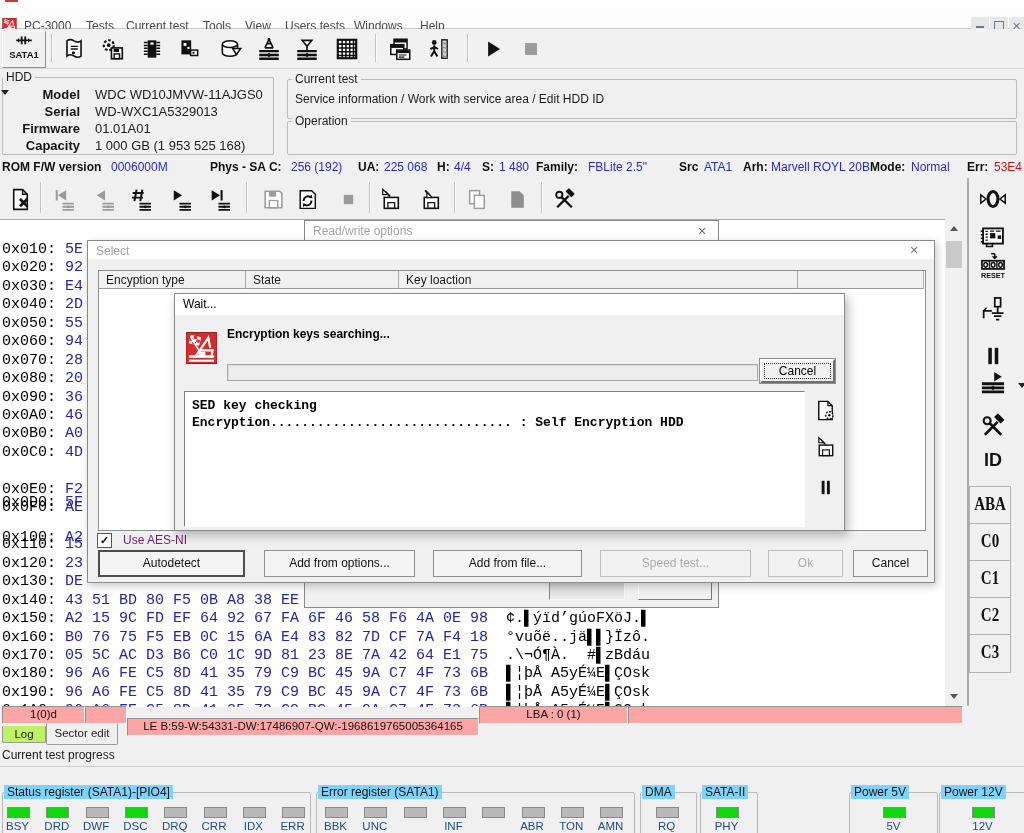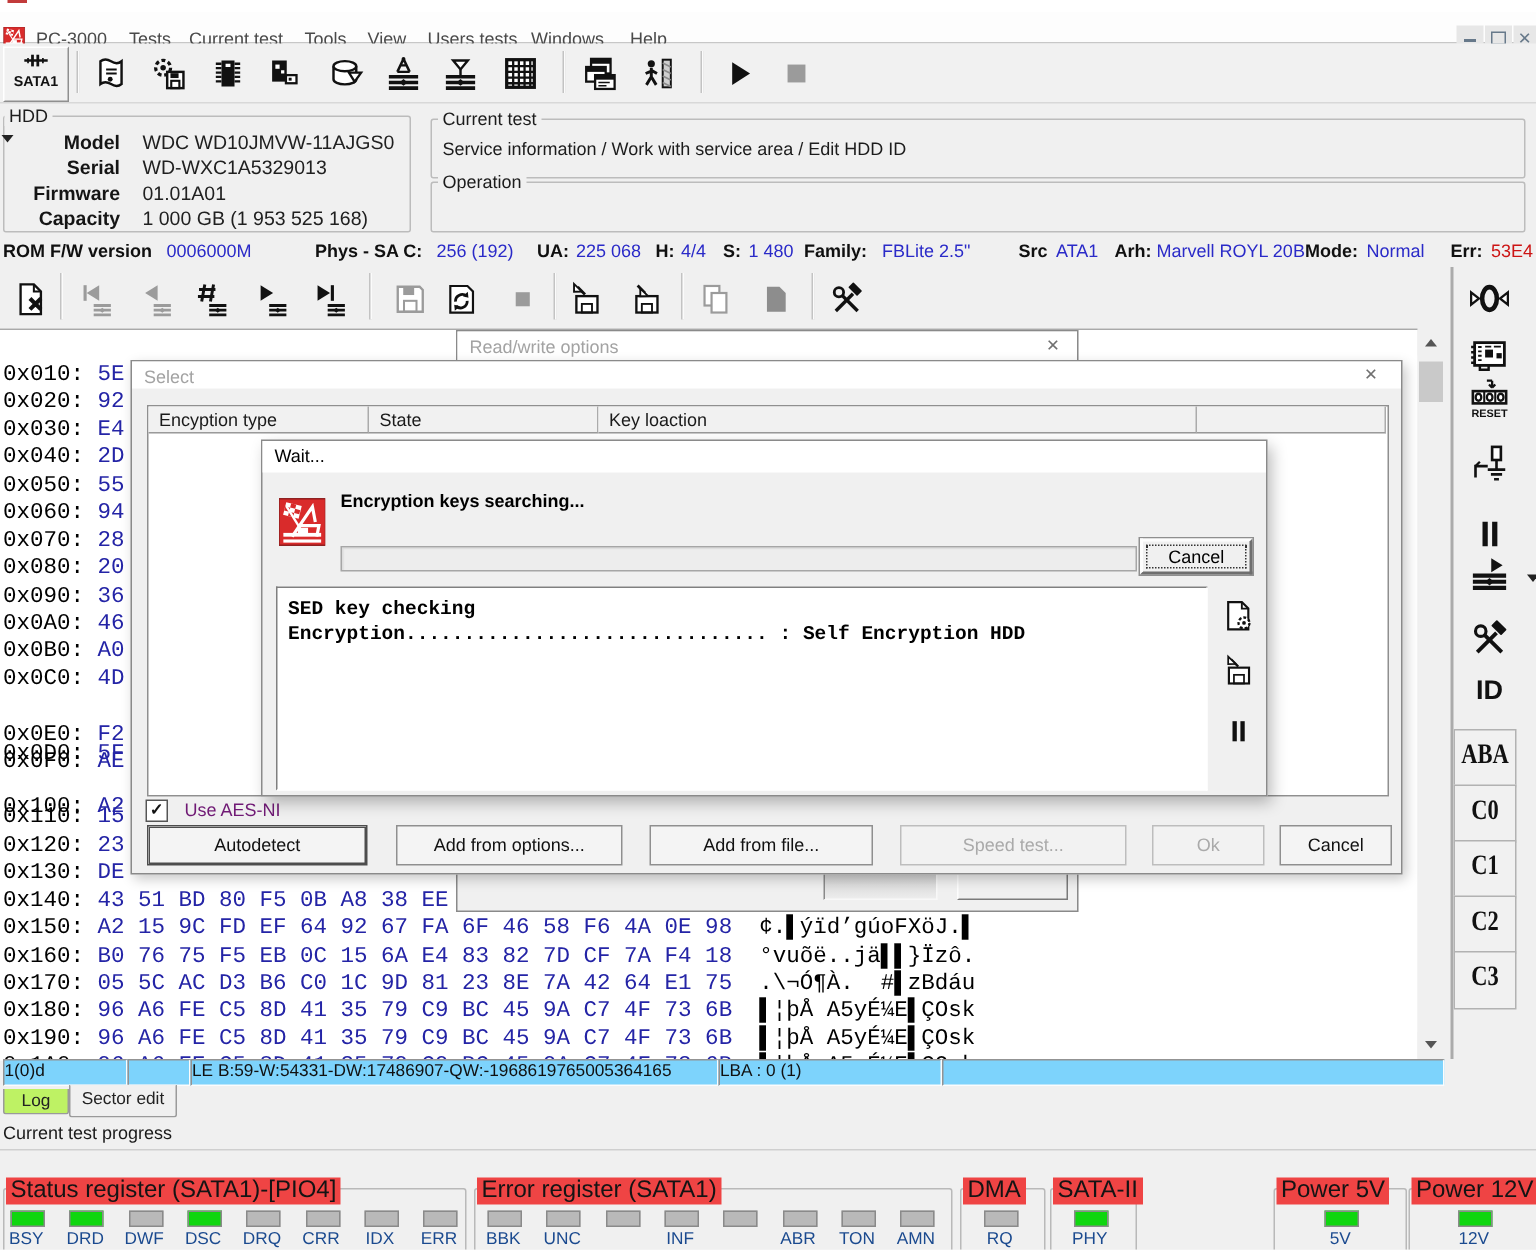--- a/index.html
+++ b/index.html
@@ -111,30 +111,30 @@
   #wait-progress{left:52px;top:70px;width:529px;height:15px;border:1px solid #a6a6a6;background:#ededed;box-shadow:inset 1px 1px 1px rgba(0,0,0,0.08);}
   #wait-cancel{left:585px;top:65px;width:75px;height:24px;background:#f0f0f0;border:2px solid;border-color:#fdfdfd #6f6f6f #6f6f6f #fdfdfd;
                box-shadow:0 0 0 1px #8f8f8f;font-size:12px;text-align:center;line-height:20px;color:#000;box-sizing:border-box;}
   #wait-cancel:after{content:"";position:absolute;left:2px;top:2px;right:2px;bottom:2px;border:1px dotted #333;}
   #wait-log{left:9px;top:97px;width:619px;height:134px;background:#ffffff;border:1px solid;border-color:#7f7f7f #ffffff #ffffff #7f7f7f;overflow:hidden;}
   .wl-line{position:absolute;left:7px;white-space:pre;font-family:"Liberation Mono","DejaVu Sans Mono",monospace;font-weight:bold;font-size:13px;color:#000;}
   .wd-ico{position:absolute;color:#111;}
 
   
   #sec-status{left:0;top:706px;width:963px;height:18px;}
-  .ss-cell{position:absolute;top:0;height:16px;background:#7dd3fc;border:1px solid;border-color:#939393 #fcfcfc #fcfcfc #939393;
-           font-size:11.5px;color:#111;text-align:left;line-height:15px;white-space:nowrap;overflow:hidden;box-sizing:content-box;}
+  .ss-cell{position:absolute;top:0;height:16px;background:#fca5a5;border:1px solid;border-color:#939393 #fcfcfc #fcfcfc #939393;
+           font-size:11.5px;color:#111;text-align:center;line-height:15px;white-space:nowrap;overflow:hidden;box-sizing:content-box;}
   #tabs{left:0;top:724px;width:1024px;height:22px;}
   .tab{position:absolute;border:1px solid #9a9a9a;background:#f0f0f0;font-size:11.5px;color:#222;text-align:center;}
   #tab-0{left:2px;top:2px;width:42px;height:16px;line-height:16px;border-top:none;background:#bef264;border-radius:0 0 2px 2px;}
   #tab-1{left:46px;top:0;width:70px;height:20px;line-height:19px;border-top:1px solid #f0f0f0;margin-top:-1px;border-radius:0 0 2px 2px;z-index:2;}
   #prog-label{left:2px;top:748px;font-size:12px;color:#1a1a1a;}
   #bottom-panel{left:0;top:766px;width:1024px;height:67px;background:#f0f0f0;border-top:1px solid #cfcfcf;}
   .bp-box{position:absolute;top:25px;height:46px;border:1px solid #b9b9b9;border-radius:2px;}
-  .bp-title{position:absolute;top:18px;font-size:16px;color:#141414;background:#ef4444;padding:0 3px;white-space:nowrap;z-index:1;}
+  .bp-title{position:absolute;top:18px;font-size:12px;color:#141414;background:#7dd3fc;padding:0 3px;white-space:nowrap;z-index:1;}
   .led{position:absolute;top:14px;width:21px;height:9px;border:1px solid #8a8a8a;}
   .led.on{background:#0fd60f;} .led.off{background:#b9b9b9;}
   .led-label{position:absolute;top:27px;font-size:11.5px;color:#1b4a8f;text-align:center;white-space:nowrap;}
 </style>
 </head>
 <body>
 
 <svg width="0" height="0" style="position:absolute">
   <defs>
     <symbol id="sym-logo" viewBox="0 0 32 32">
@@ -749,21 +749,21 @@
         <svg class="icon">
           <use href="#sym-pause"></use>
         </svg>
       </div>
     </div>
 </div>
 
 <div class="abs" id="sec-status">
     <div class="ss-cell" style="left: 2px; width: 81px;">1(0)d</div>
     <div class="ss-cell" style="left: 85px; width: 40px;"></div>
-    <div class="ss-cell" style="left: 127px; width: 350px;">LE B:59-W:54331-DW:17486907-QW:-1968619765005364165</div>
+    <div class="ss-cell" style="left: 127px; width: 350px; margin-top: 12px;">LE B:59-W:54331-DW:17486907-QW:-1968619765005364165</div>
     <div class="ss-cell" style="left: 479px; width: 147px;">LBA : 0 (1)</div>
     <div class="ss-cell" style="left: 628px; width: 333px;"></div>
   </div>
 
 <div class="abs" id="tabs">
   <div class="tab" id="tab-0">Log</div>
   <div class="tab" id="tab-1">Sector edit</div>
 </div>
 
 <div class="abs" id="prog-label">Current test progress</div>

